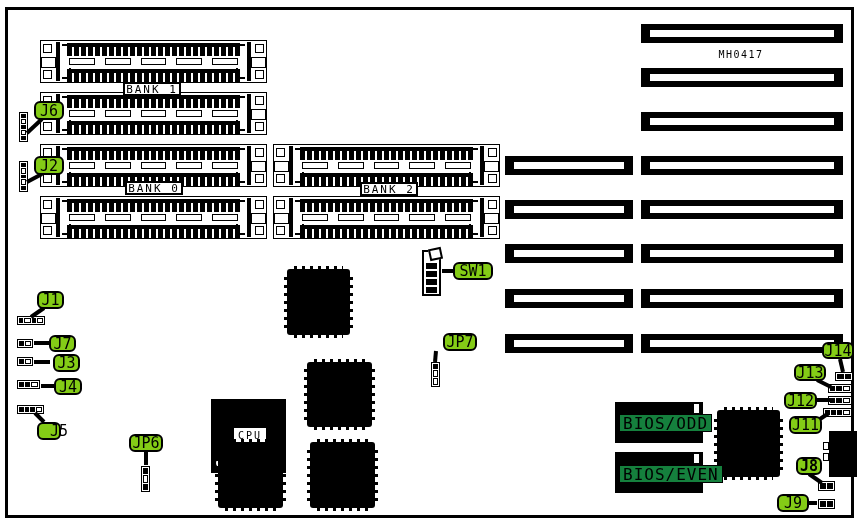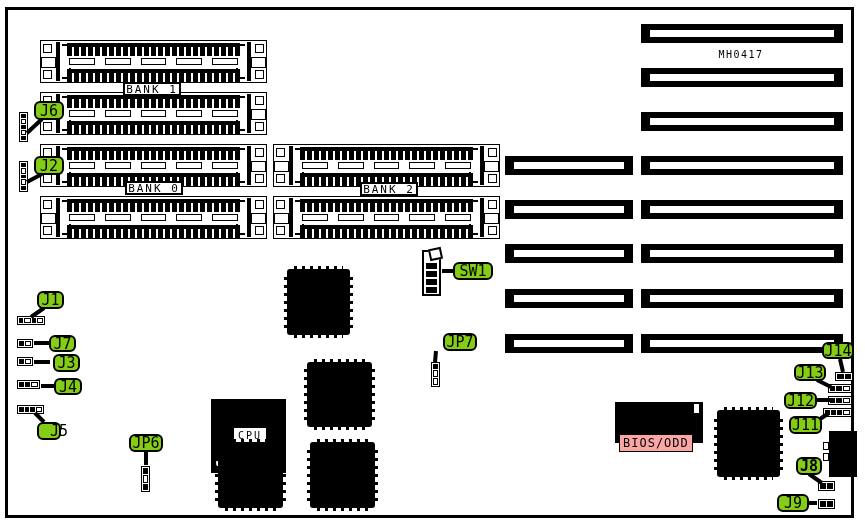--- a/index.html
+++ b/index.html
@@ -56,21 +56,21 @@
   .npu-lbl{position:absolute;left:2px;top:8px;width:33px;height:17px;border:2px solid #000;border-radius:5px;background:#fff;font-size:10px;display:flex;align-items:center;justify-content:center;box-sizing:border-box;}
   .npu-dot{position:absolute;right:3px;bottom:1px;width:6px;height:6px;background:#000;}
 
   
   .cpu{background:#000;z-index:2;}
   .cpu-lbl{position:absolute;left:23px;top:29px;width:32px;height:14px;background:#fff;font-size:10px;letter-spacing:2px;display:flex;align-items:center;justify-content:center;}
   .cpu-dot{position:absolute;left:5px;bottom:5px;width:10px;height:10px;border-radius:50%;background:#fff;}
 
   
   .bios{background:#000;z-index:2;}
-  .bios-lbl{position:absolute;left:4px;background:#fca5a5;border:1px solid #000;font-size:12px;letter-spacing:1px;display:flex;align-items:center;justify-content:center;padding:0 3px;height:16px;white-space:pre;margin-top:20px;}
+  .bios-lbl{position:absolute;left:4px;background:#15803d;border:1px solid #000;font-size:16px;letter-spacing:1px;display:flex;align-items:center;justify-content:center;padding:0 3px;height:16px;white-space:pre;}
   .bios-notch{position:absolute;right:4px;top:2px;width:5px;height:9px;background:#fff;}
 
   
   .sw1{border:2px solid #000;background:#fff;z-index:3;}
   .sw1 .act{position:absolute;right:-3px;top:-4px;width:9px;height:8px;border:2px solid #000;background:#fff;transform:rotate(-12deg);}
   .sw1 .b{position:absolute;left:2px;width:11px;height:6px;background:#000;}
 
   
   .kbd{background:#000;z-index:3;}
   .kbd .tab{position:absolute;left:-6px;width:6px;height:8px;border:1px solid #000;background:#fff;box-sizing:border-box;}
@@ -311,20 +311,24 @@
     </div>
   <div class="abs qfp" style="left:717px;top:410px;width:63px;height:67px;">
       <i class="pt"></i>
       <i class="pb"></i>
       <i class="pl"></i>
       <i class="pr"></i>
     </div>
 
   <div class="abs bios" style="left:615px;top:402px;width:88px;height:41px;">
     <div class="bios-lbl" style="top:12px;">BIOS/ODD</div>
+    <div class="bios-notch"></div>
+  </div>
+  <div class="abs bios" style="left:615px;top:452px;width:88px;height:41px;">
+    <div class="bios-lbl" style="top:13px;">BIOS/EVEN</div>
     <div class="bios-notch"></div>
   </div>
 
   <div class="abs sw1" style="left:422px;top:250px;width:19px;height:46px;">
     <div class="act"></div>
     <div class="b" style="top:11px;"></div>
     <div class="b" style="top:19px;"></div>
     <div class="b" style="top:27px;"></div>
     <div class="b" style="top:35px;"></div>
   </div>

